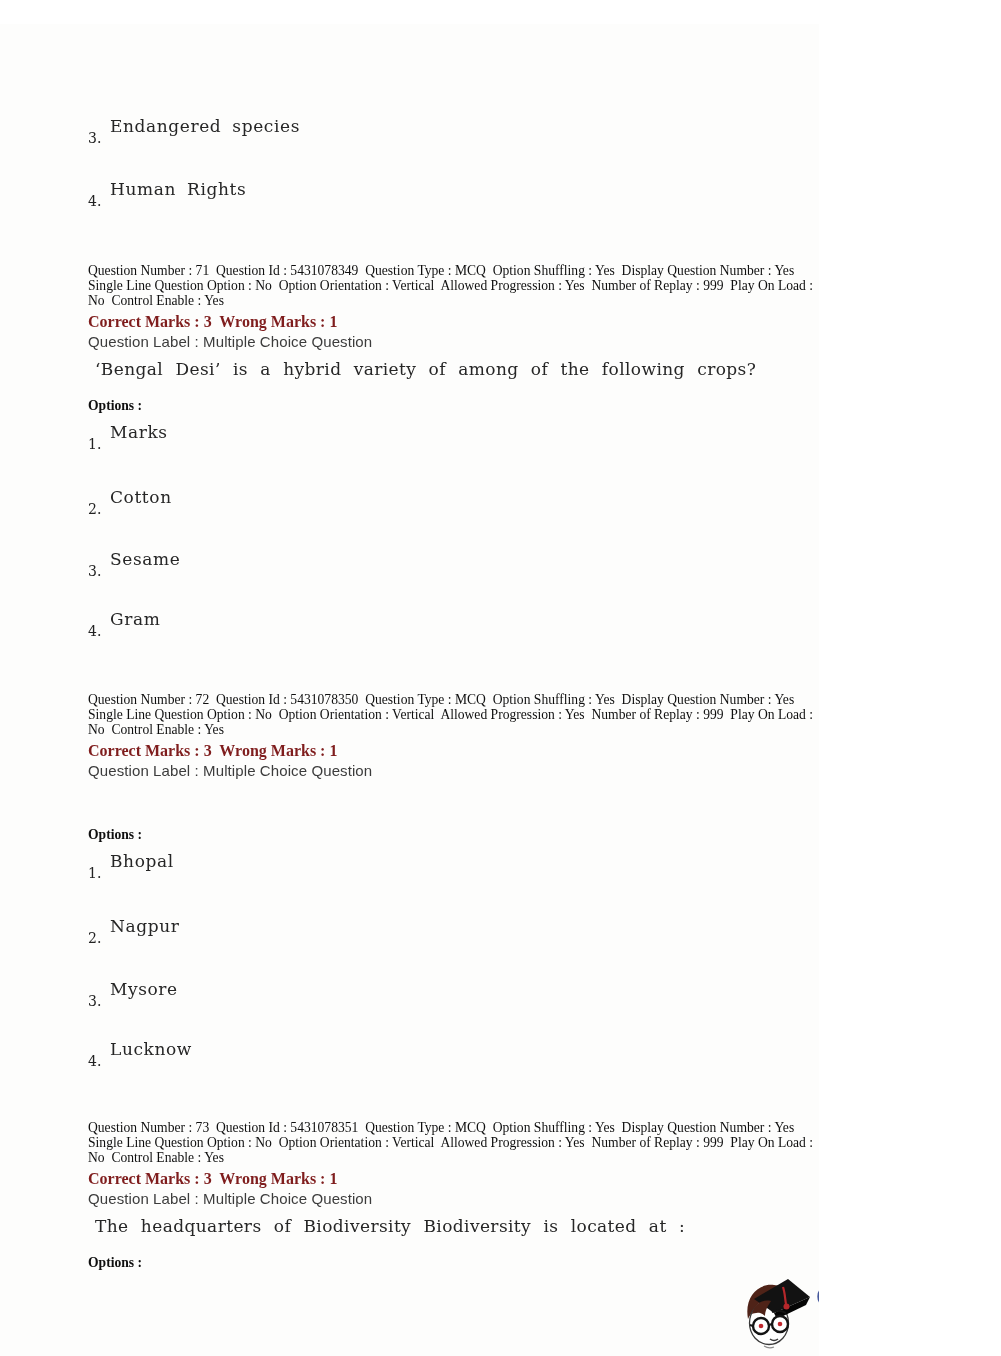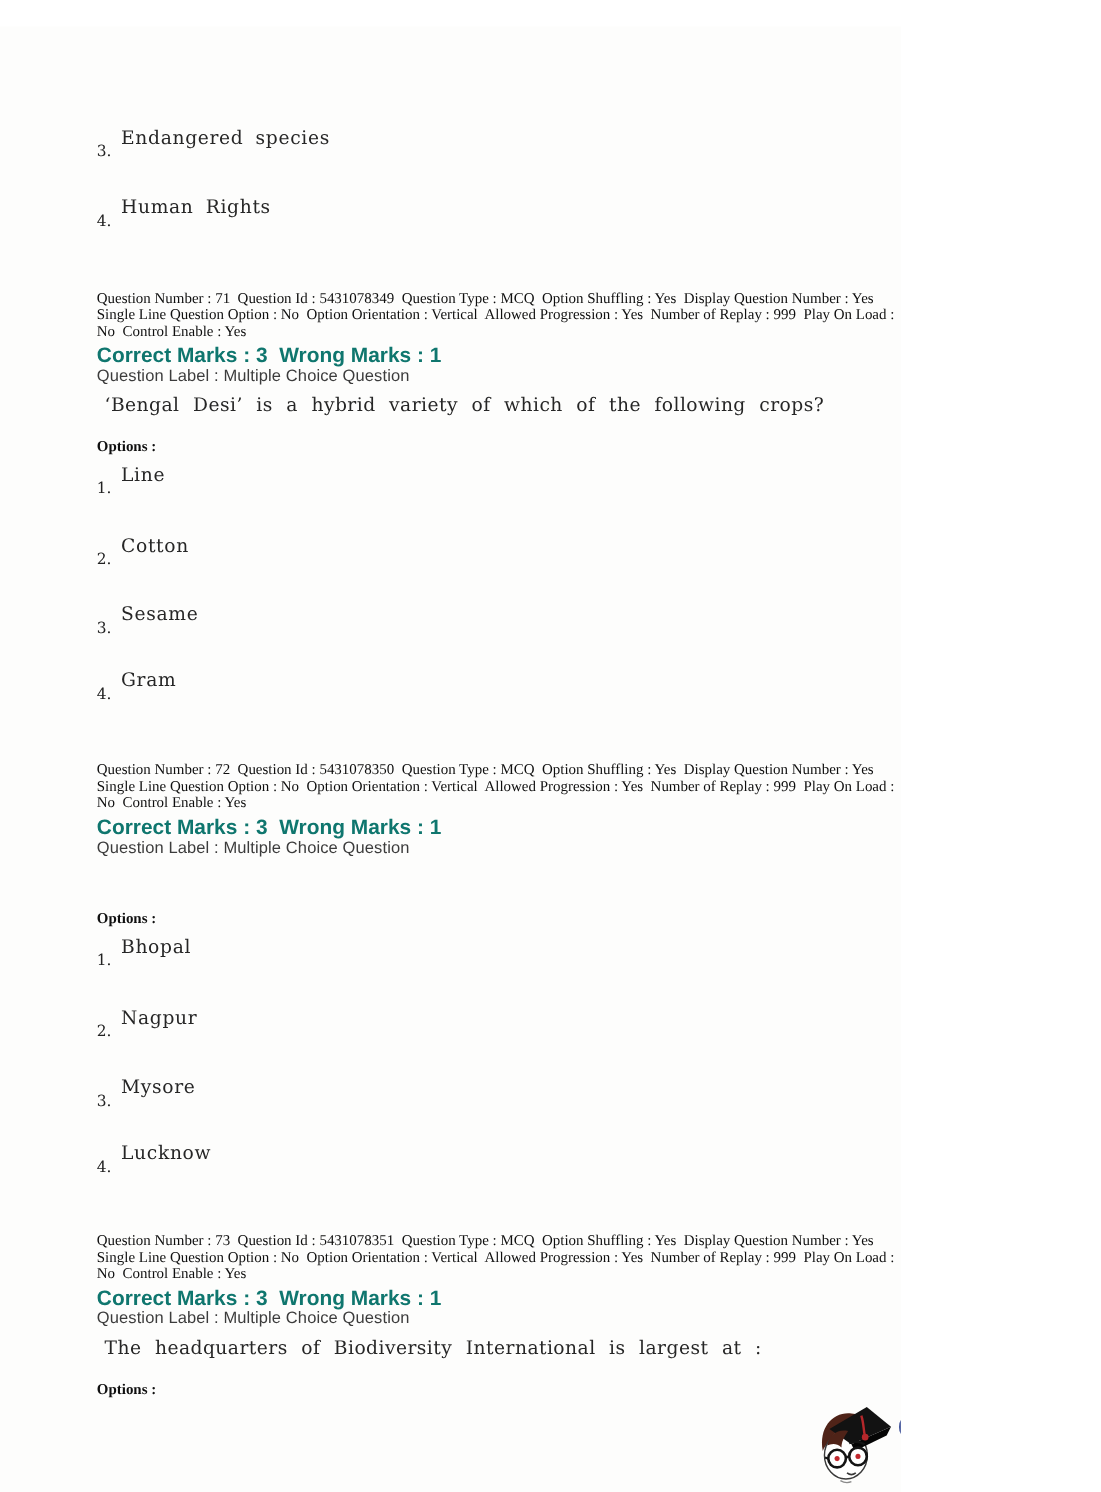--- a/index.html
+++ b/index.html
@@ -28,22 +28,22 @@
   }
   
   .q-block{position:absolute;left:88px;width:840px;}
   .meta-line{
     font-family:"Liberation Serif", serif;
     font-weight:normal;font-size:13.6px;line-height:14.9px;
     color:#0f0f0f;white-space:pre;letter-spacing:0px;
   }
   .marks-line{
     position:absolute;left:0;top:49px;
-    font-family:Liberation Sans, sans-serif;
-    font-weight:bold;font-size:19px;color:#0f766e;white-space:pre;
+    font-family:Liberation Serif, serif;
+    font-weight:bold;font-size:16px;color:#7f1d1d;white-space:pre;
   }
   .q-label{
     position:absolute;left:0;top:69px;
     font-family:"Liberation Sans", sans-serif;
     font-size:15px;color:#3c3c3c;letter-spacing:0.1px;
   }
   .q-text{
     position:absolute;left:7px;top:95px;
     font-family:"DejaVu Serif", serif;
     font-size:17px;color:#262626;
@@ -97,24 +97,24 @@
     <span class="opt-text">Human Rights</span>
     <span class="opt-num">4.</span>
   </div>
 
   <div class="q-block" style="top:240px;height:420px;">
     <div class="meta-line">Question Number : 71  Question Id : 5431078349  Question Type : MCQ  Option Shuffling : Yes  Display Question Number : Yes</div>
     <div class="meta-line">Single Line Question Option : No  Option Orientation : Vertical  Allowed Progression : Yes  Number of Replay : 999  Play On Load :</div>
     <div class="meta-line">No  Control Enable : Yes</div>
     <div class="marks-line">Correct Marks : 3  Wrong Marks : 1</div>
     <div class="q-label">Question Label : Multiple Choice Question</div>
-    <div class="q-text">‘Bengal Desi’ is a hybrid variety of which of the following crops?</div>
+    <div class="q-text">‘Bengal Desi’ is a hybrid variety of among of the following crops?</div>
     <div class="opts-heading">Options :</div>
     <div class="option" style="top:158px;">
-      <span class="opt-text">Line</span>
+      <span class="opt-text">Marks</span>
       <span class="opt-num">1.</span>
     </div>
     <div class="option" style="top:223px;">
       <span class="opt-text">Cotton</span>
       <span class="opt-num">2.</span>
     </div>
     <div class="option" style="top:285px;">
       <span class="opt-text">Sesame</span>
       <span class="opt-num">3.</span>
     </div>
@@ -148,21 +148,21 @@
       <span class="opt-num">4.</span>
     </div>
   </div>
 
   <div class="q-block" style="top:1097px;height:180px;">
     <div class="meta-line">Question Number : 73  Question Id : 5431078351  Question Type : MCQ  Option Shuffling : Yes  Display Question Number : Yes</div>
     <div class="meta-line">Single Line Question Option : No  Option Orientation : Vertical  Allowed Progression : Yes  Number of Replay : 999  Play On Load :</div>
     <div class="meta-line">No  Control Enable : Yes</div>
     <div class="marks-line">Correct Marks : 3  Wrong Marks : 1</div>
     <div class="q-label">Question Label : Multiple Choice Question</div>
-    <div class="q-text">The headquarters of Biodiversity International is largest at :</div>
+    <div class="q-text">The headquarters of Biodiversity Biodiversity is located at :</div>
     <div class="opts-heading">Options :</div>
   </div>
 
   <div class="brand">
     <svg class="brand-mascot" width="72" height="80" viewBox="0 0 72 80">
 
       <path d="M8,46 C4,24 18,10 34,12 C44,13 49,18 51,24 C41,22 37,26 34,31 C28,24 18,28 14,37 C11,41 9,43 8,46 Z" fill="#4f2318"></path>
 
       <ellipse cx="29" cy="50" rx="19.5" ry="21.5" fill="#ffffff" stroke="#3a3a3a" stroke-width="1.3"></ellipse>
 

